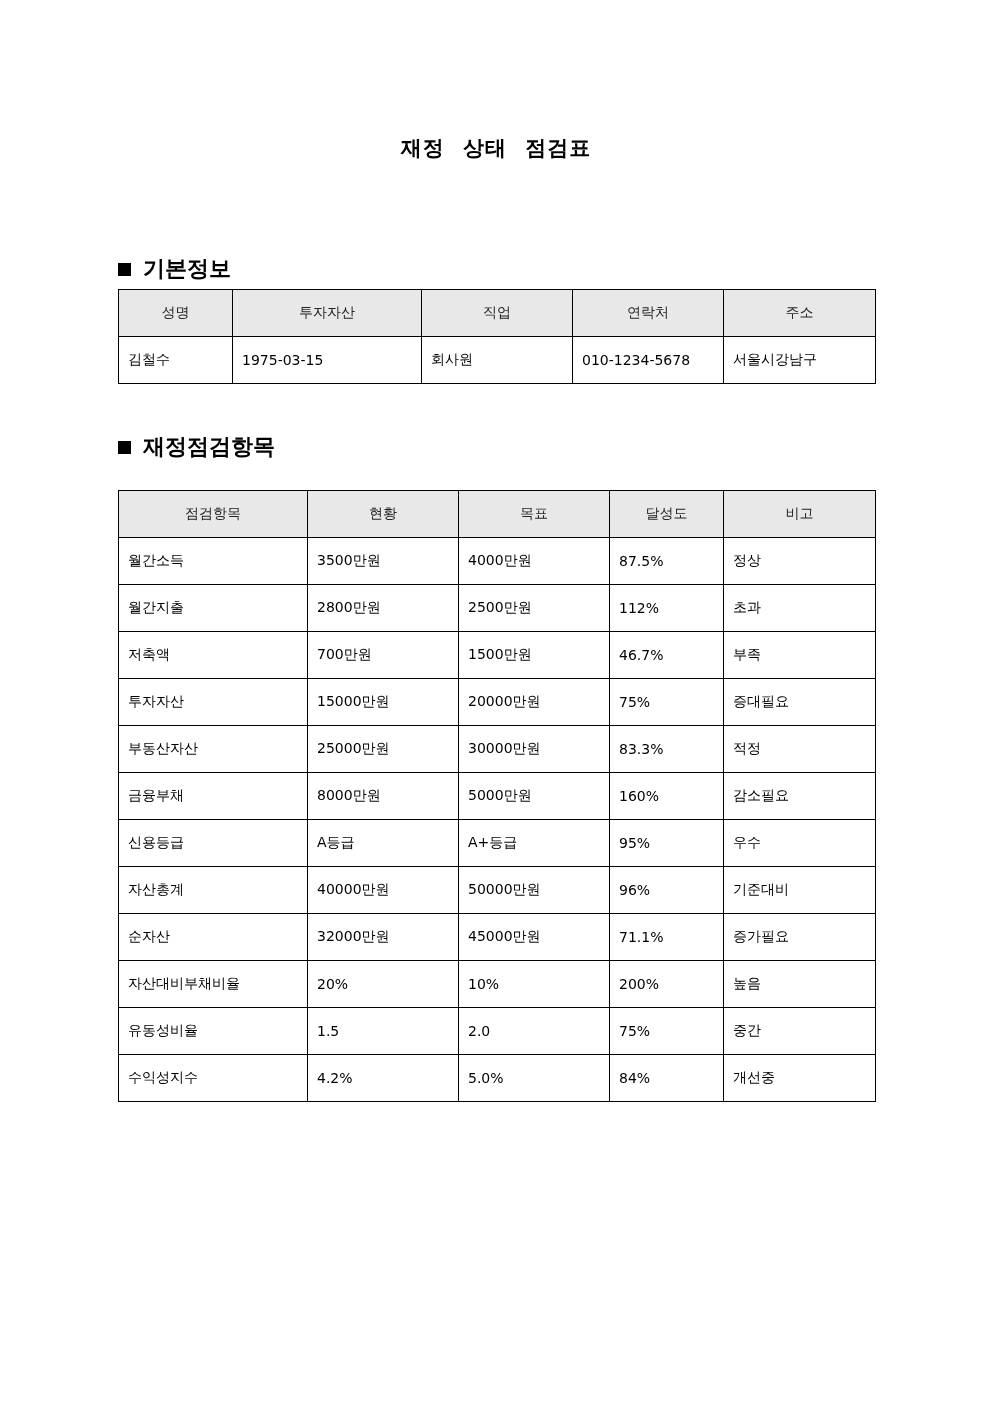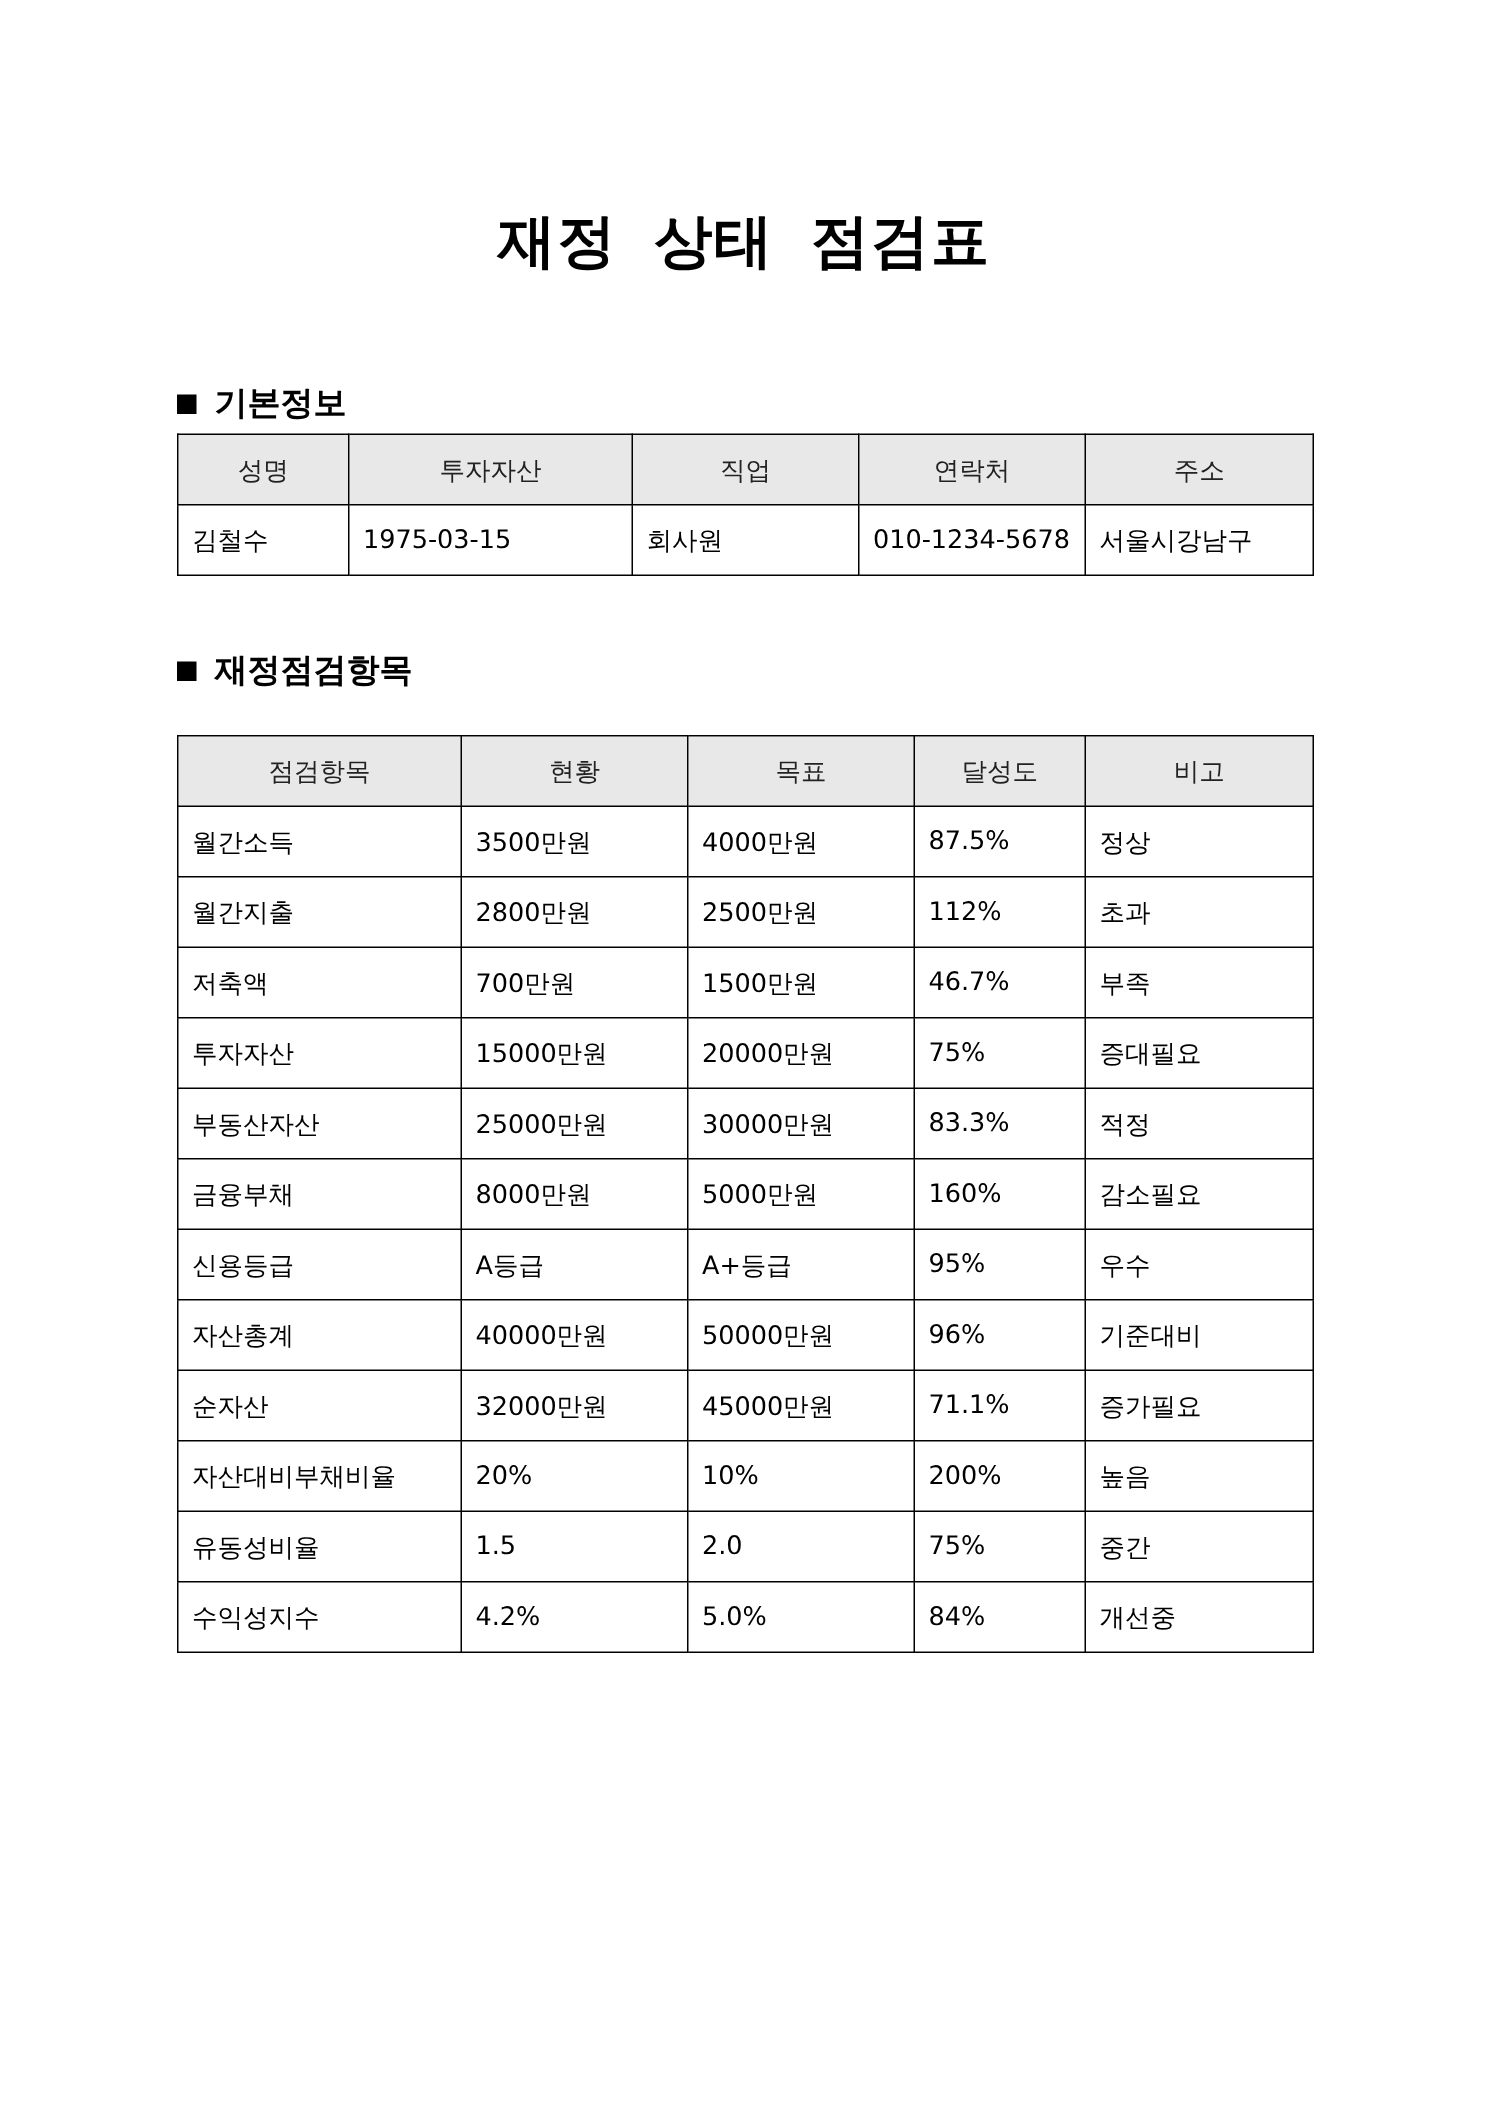--- a/index.html
+++ b/index.html
@@ -3,36 +3,36 @@
   <meta charset="utf-8">
   <style>
     html, body { margin: 0; padding: 0; background: #ffffff; }
     body {
       width: 992px; height: 1403px; position: relative;
       font-family: "DejaVu Sans", "Liberation Sans", sans-serif;
       color: #000;
     }
     .title {
       position: absolute; left: 0; top: 134px; width: 992px;
-      text-align: center; font-size: 39px; font-weight: bold;
+      text-align: center; font-size: 21px; font-weight: bold;
       word-spacing: 10px; letter-spacing: 1px;
     }
     .section-head {
       position: absolute; left: 118px;
       font-size: 22px; font-weight: bold;
       display: flex; align-items: center;
     }
     .section-head .sq {
       display: inline-block; width: 13px; height: 13px; background: #000;
       margin-right: 12px;
     }
     table {
       position: absolute; left: 118px; width: 757px;
       border-collapse: collapse; table-layout: fixed;
-      font-size: 17px;
+      font-size: 14px;
       border-radius: 15px;
     }
     td, th {
       border: 1.5px solid #000; height: 46px; padding: 0 0 0 9px;
       font-weight: normal; text-align: left; vertical-align: middle;
       white-space: nowrap; overflow: hidden;
     }
     th { background: #e8e8e8; text-align: center; padding: 0; color: #222; }
     #t1 { top: 289px; }
     #t2 { top: 490px; }

